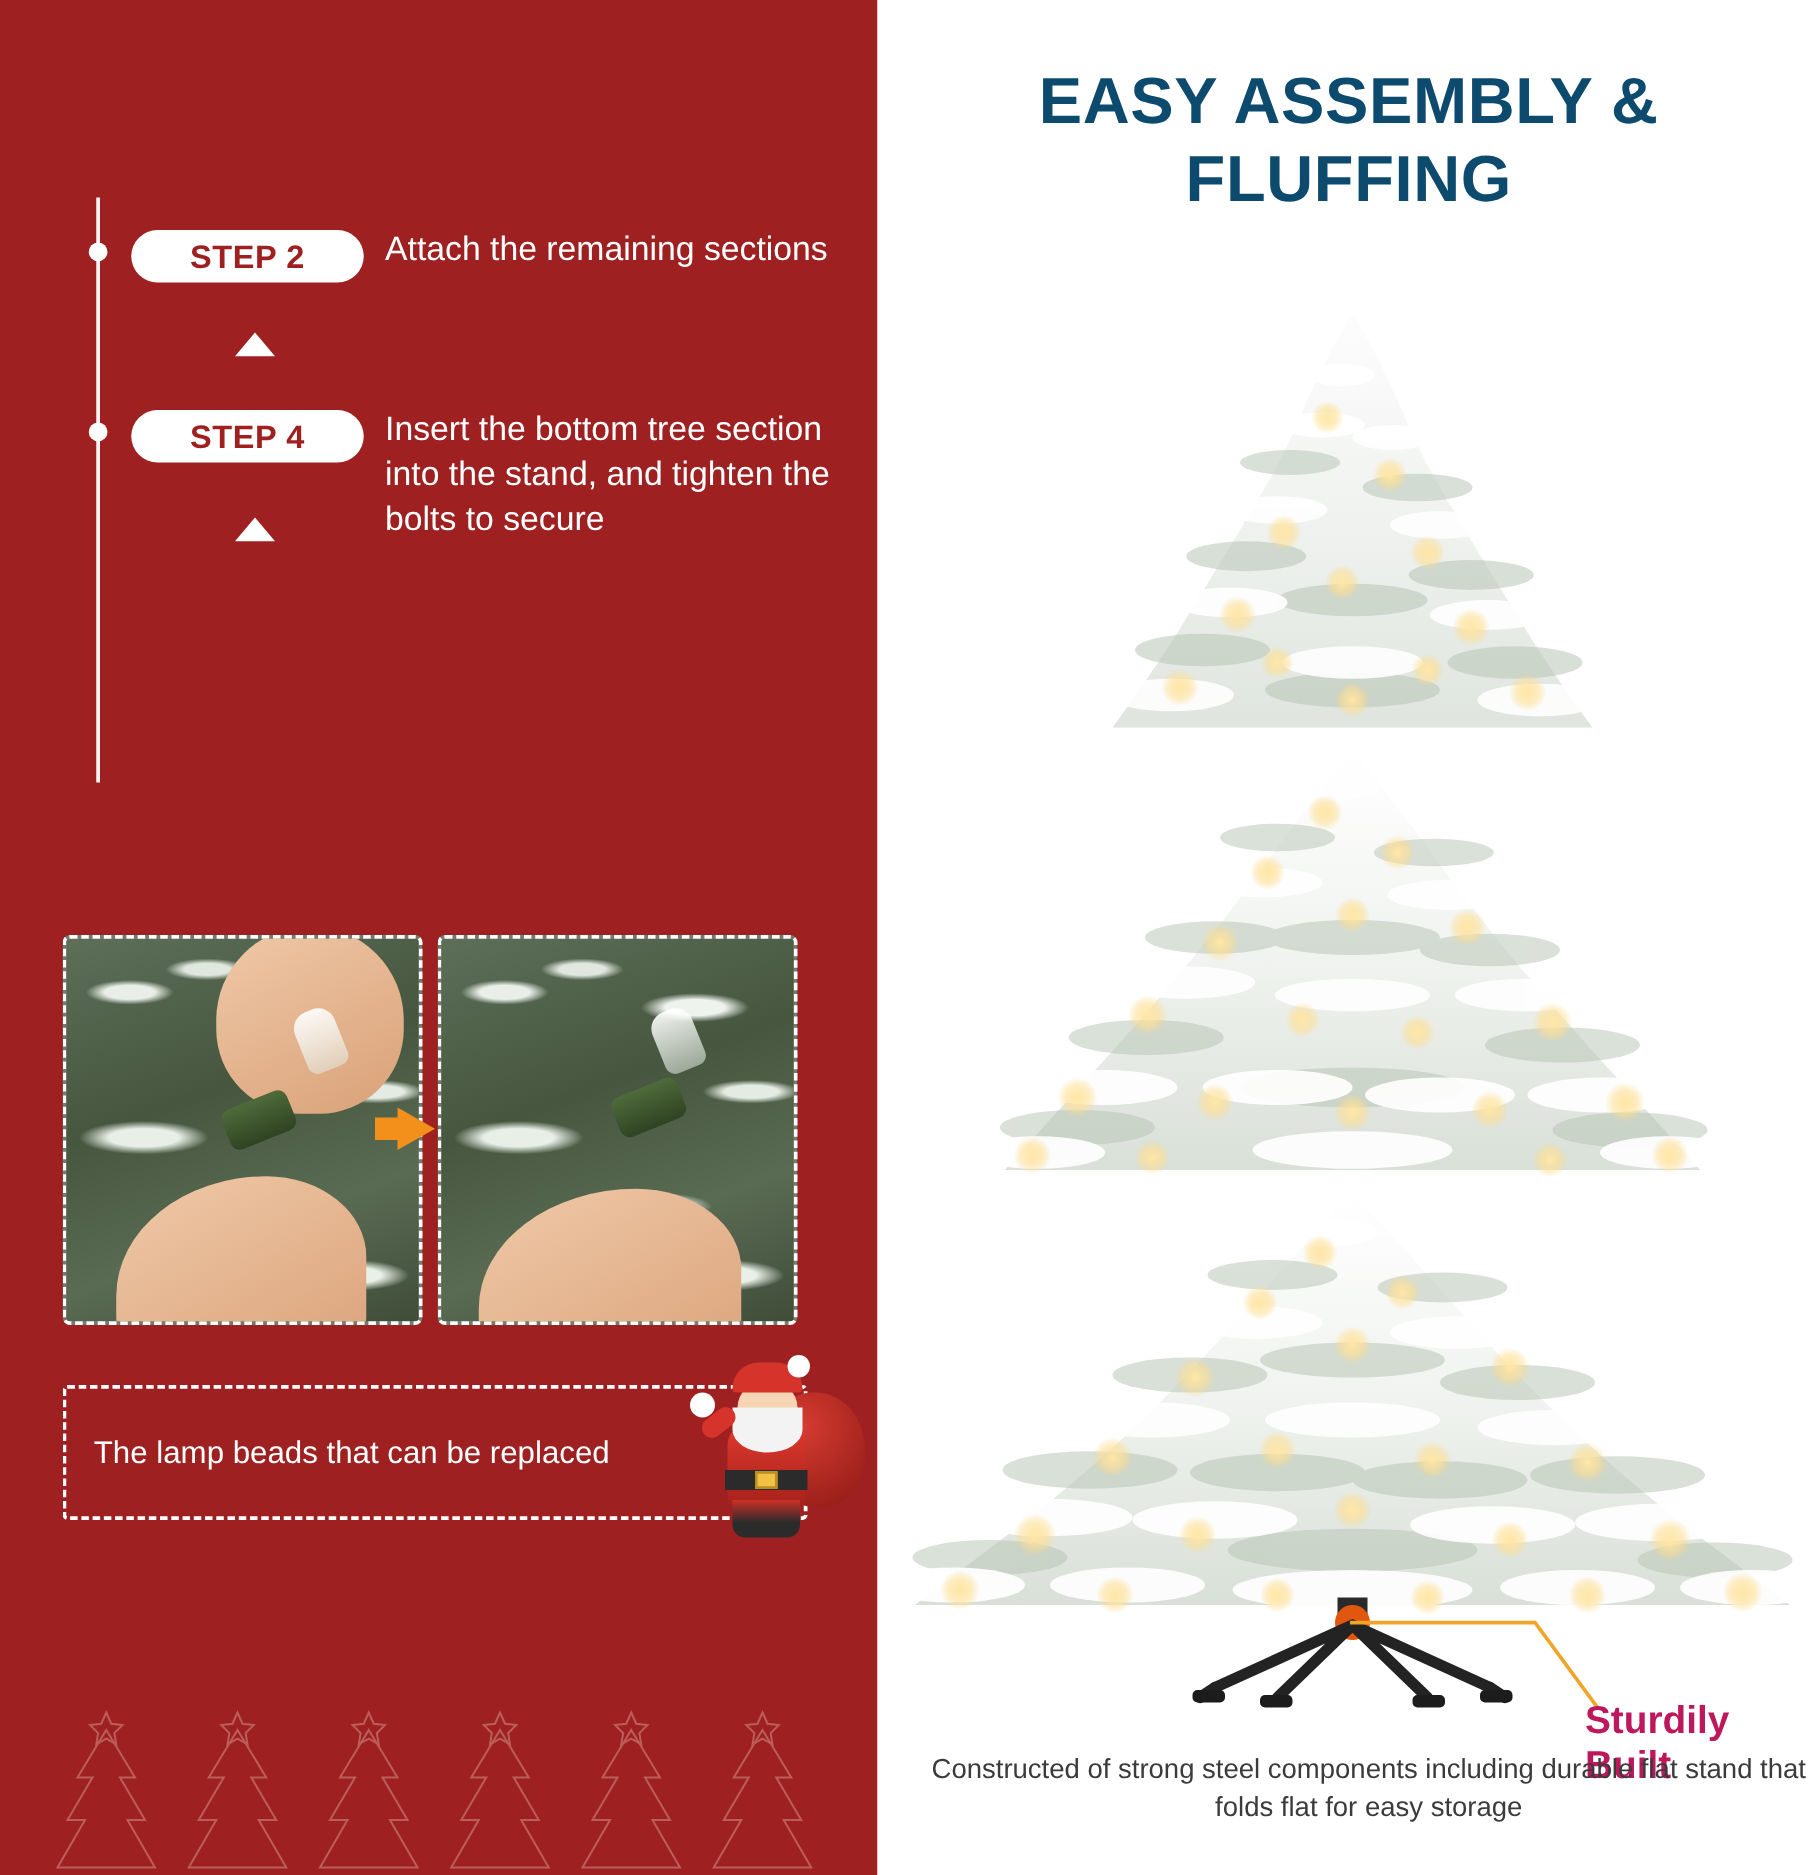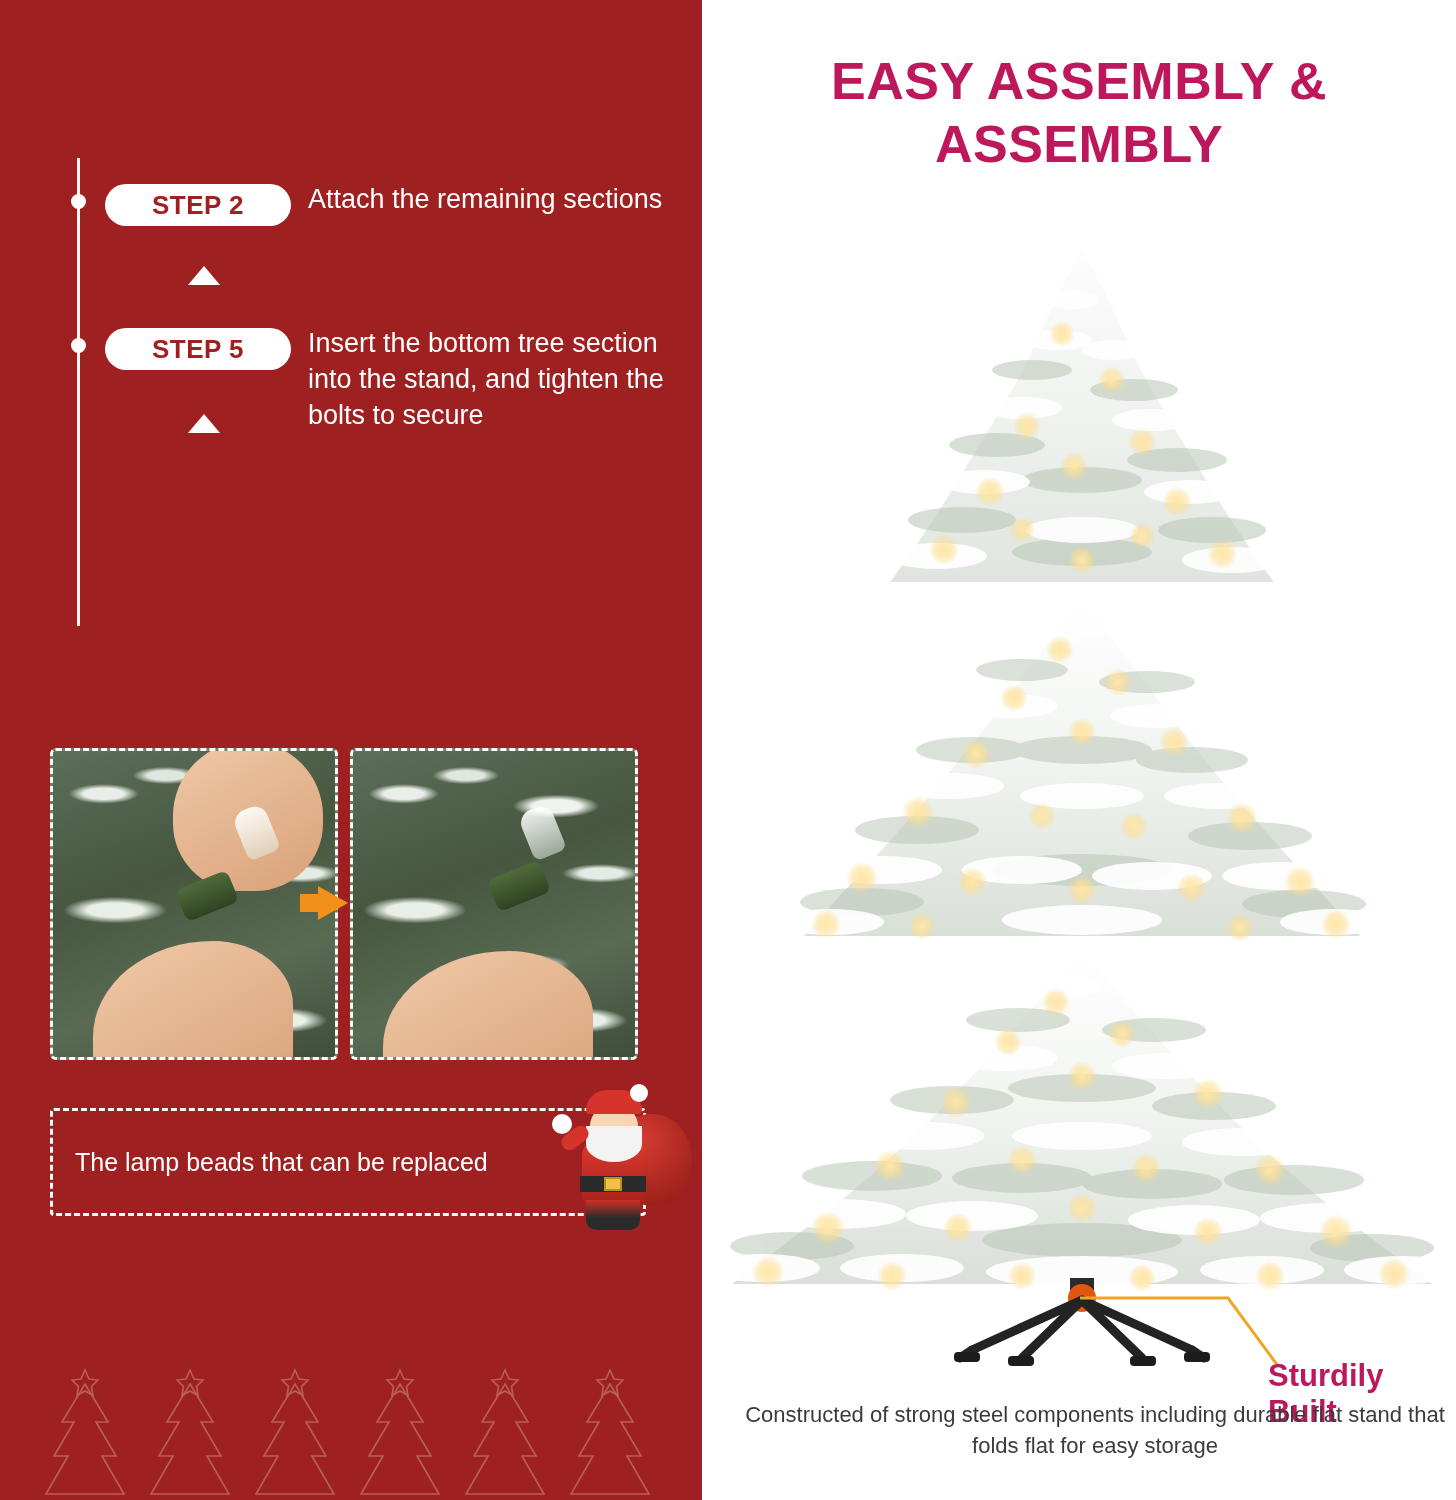--- a/index.html
+++ b/index.html
@@ -226,21 +226,21 @@
     position: absolute;
     left: 702px; top: 0;
     width: 754px; height: 1500px;
     background: #ffffff;
   }
   #headline {
     position: absolute;
     left: 0; top: 50px;
     width: 754px;
     text-align: center;
-    color: #be185d;
+    color: #0c4a6e;
     font-size: 52px;
     font-weight: bold;
     line-height: 1.22;
     letter-spacing: .5px;
   }
 
   
   #tree-wrap {
     position: absolute;
     left: 20px; top: 230px;
@@ -282,21 +282,21 @@
 
     <div class="step-row" style="height:122px; margin-top:44px;">
       <div class="node"></div>
       <div class="pill">STEP 2</div>
       <div class="step-text">Attach the remaining sections</div>
       <div class="arrow-up" style="top:82px;"></div>
     </div>
 
     <div class="step-row" style="height:170px; margin-top:22px;">
       <div class="node"></div>
-      <div class="pill">STEP 5</div>
+      <div class="pill">STEP 4</div>
       <div class="step-text">Insert the bottom tree section into the stand, and tighten the bolts to secure</div>
       <div class="arrow-up" style="top:86px;"></div>
     </div>
   </div>
 
   <div id="photo-pair">
     <div class="photo">
       <div class="needles"></div>
       <div class="hand" style="left:120px; top:-10px; width:150px; height:150px;"></div>
       <div class="hand" style="left:40px; top:190px; width:200px; height:160px; border-radius:60% 40% 30% 30%;"></div>
@@ -358,21 +358,21 @@
         <path d="M45 0 l4 9 9 1 -6.5 6.5 1.5 9 -8-4.5 -8 4.5 1.5-9 -6.5-6.5 9-1 z"></path>
       </g>
     </g>
   </svg>
 </div>
 
 <div id="right-panel">
 
   <div id="headline">
     <div>EASY ASSEMBLY &amp;</div>
-    <div>ASSEMBLY</div>
+    <div>FLUFFING</div>
   </div>
 
   <div id="tree-wrap">
     <svg width="720" height="1140" viewBox="0 0 720 1140">
       <defs>
         <radialGradient id="glow" cx="50%" cy="50%" r="50%">
           <stop offset="0%" stop-color="#ffe7a8" stop-opacity="1"></stop>
           <stop offset="60%" stop-color="#ffdf90" stop-opacity=".55"></stop>
           <stop offset="100%" stop-color="#ffd77a" stop-opacity="0"></stop>
         </radialGradient>

